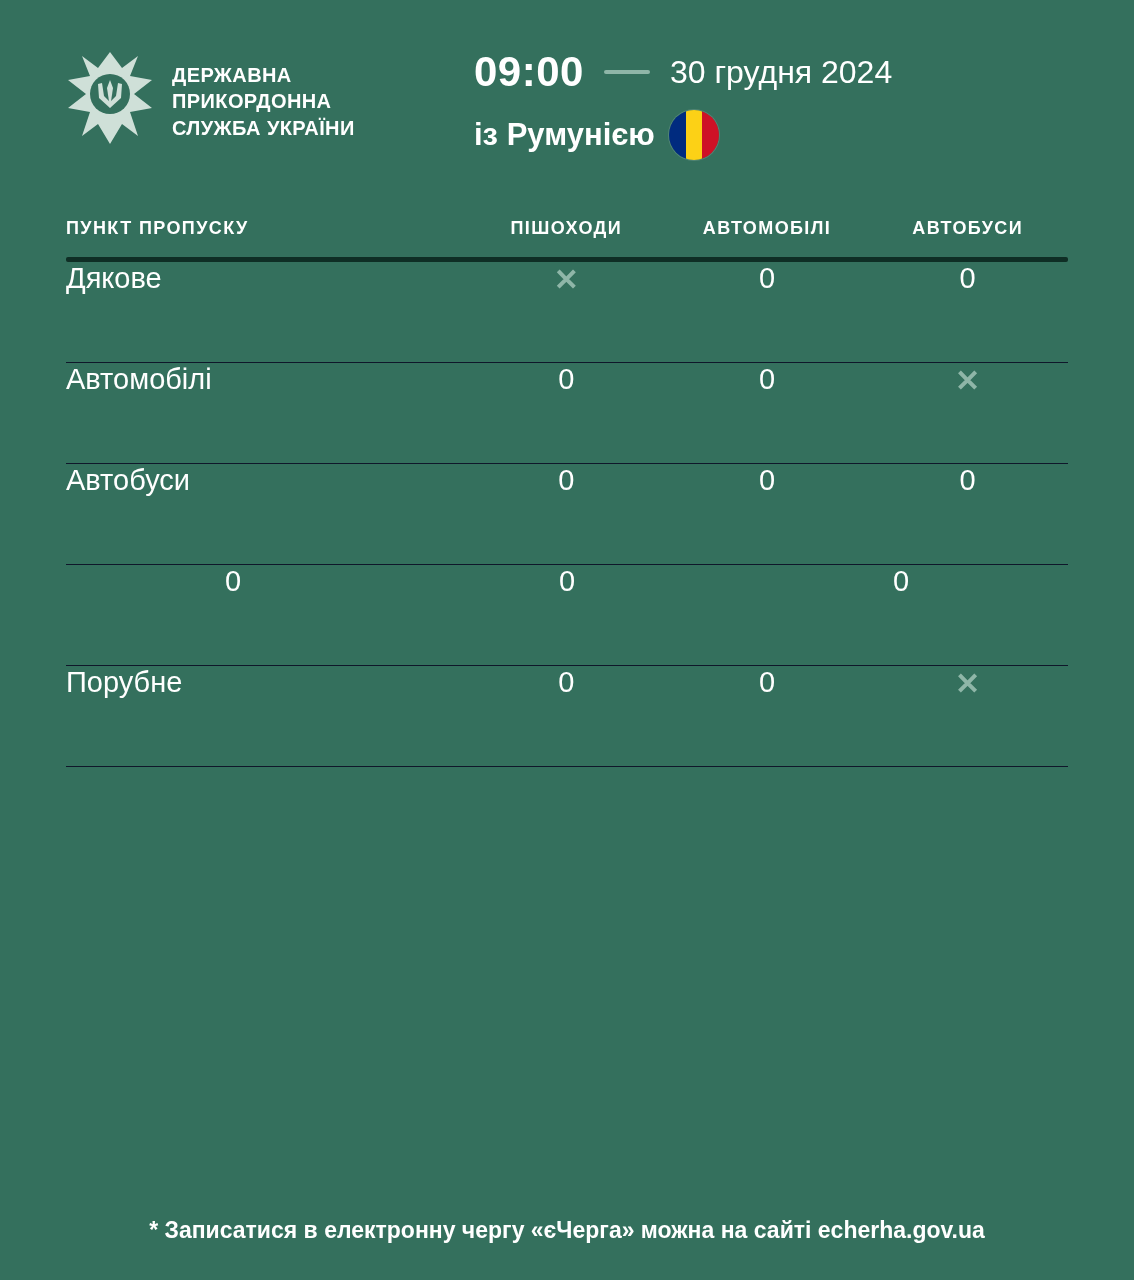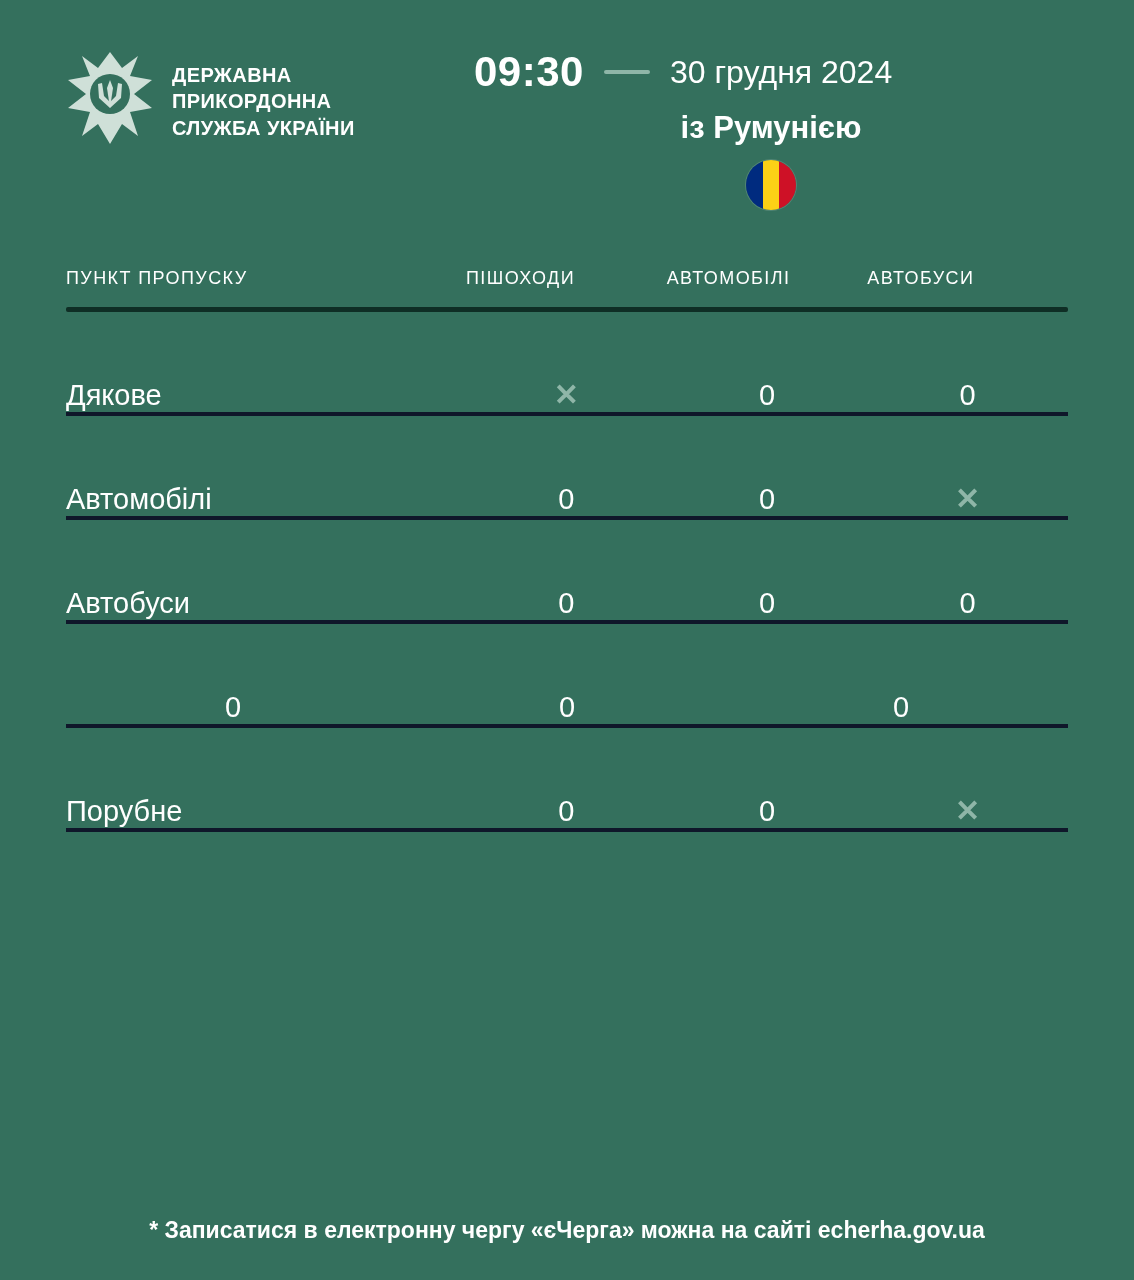--- a/index.html
+++ b/index.html
@@ -83,21 +83,20 @@
     font-weight: bold;
     line-height: 1.08;
     margin-top: 12px;
     letter-spacing: -0.5px;
   }
   .subtitle-row {
     display: flex;
     align-items: center;
     gap: 14px;
     margin-top: 14px;
-    flex-direction: column;
   }
   .subtitle {
     font-size: 31px;
     font-weight: bold;
   }
   .flag {
     width: 50px;
     height: 50px;
     border-radius: 50%;
     overflow: hidden;
@@ -114,39 +113,39 @@
   .table {
     margin: 58px 66px 0 66px;
   }
   .thead {
     display: flex;
     align-items: flex-end;
     padding-bottom: 18px;
   }
   .th {
     font-size: 18px;
-    font-weight: normal;
+    font-weight: bold;
     letter-spacing: 1.4px;
     text-transform: uppercase;
     color: #ffffff;
   }
   .col-name { flex: 0 0 400px; text-align: left; }
-  .col-val  { flex: 1 1 0; text-align: left; }
+  .col-val  { flex: 1 1 0; text-align: center; }
 
   .thead-rule {
     height: 5px;
     background: #0f2e25;
     border-radius: 2px;
   }
 
   .row {
     display: flex;
-    align-items: flex-end;
+    align-items: flex-start;
     height: 100px;
-    border-bottom: 4px solid #0f172a;
+    border-bottom: 1px solid #0f172a;
   }
   .cell-name {
     flex: 0 0 400px;
     font-size: 29px;
     font-weight: normal;
     color: #ffffff;
   }
   .cell-val {
     flex: 1 1 0;
     text-align: center;
@@ -191,21 +190,21 @@
       </div>
       <div class="brand-text">
         <div>Державна</div>
         <div>прикордонна</div>
         <div>служба України</div>
       </div>
     </div>
 
     <div class="head-right">
       <div class="time-row">
-        <div class="time">09:30</div>
+        <div class="time">09:00</div>
         <div class="time-dash"></div>
         <div class="date">30 грудня 2024</div>
       </div>
       <div class="subtitle-row">
         <div class="subtitle">із Румунією</div>
         <div class="flag">
           <span class="f1"></span>
             <span class="f2"></span>
             <span class="f3"></span>
         </div>

